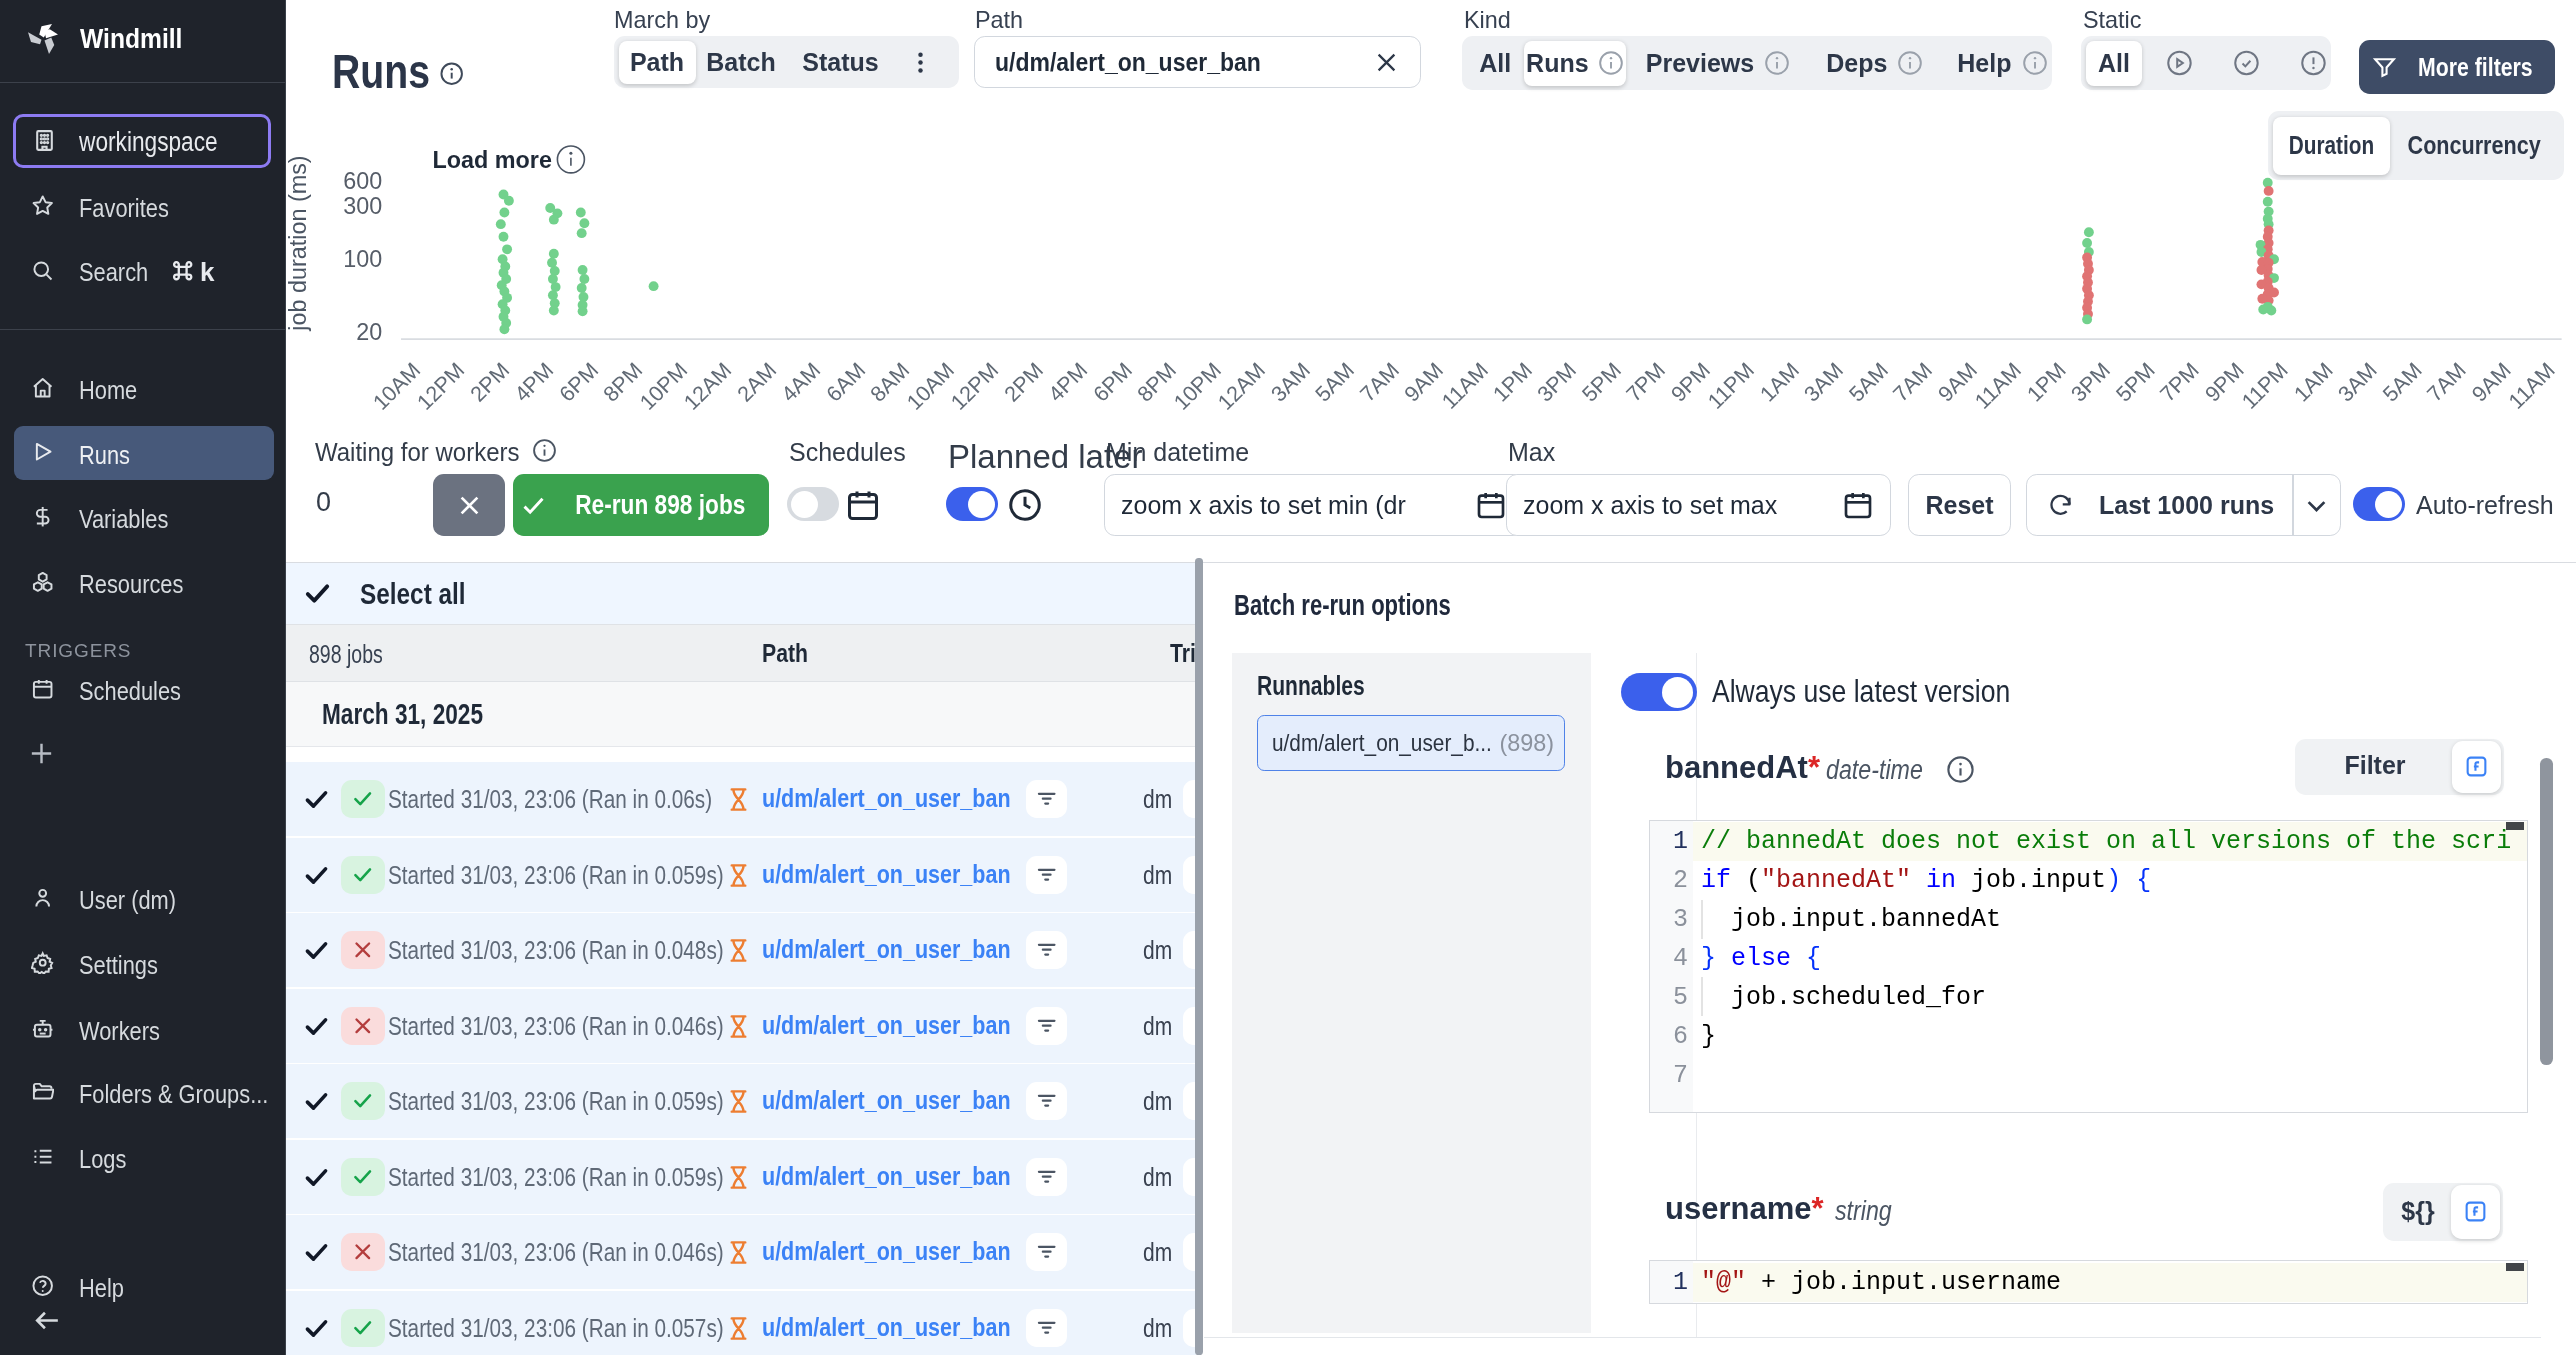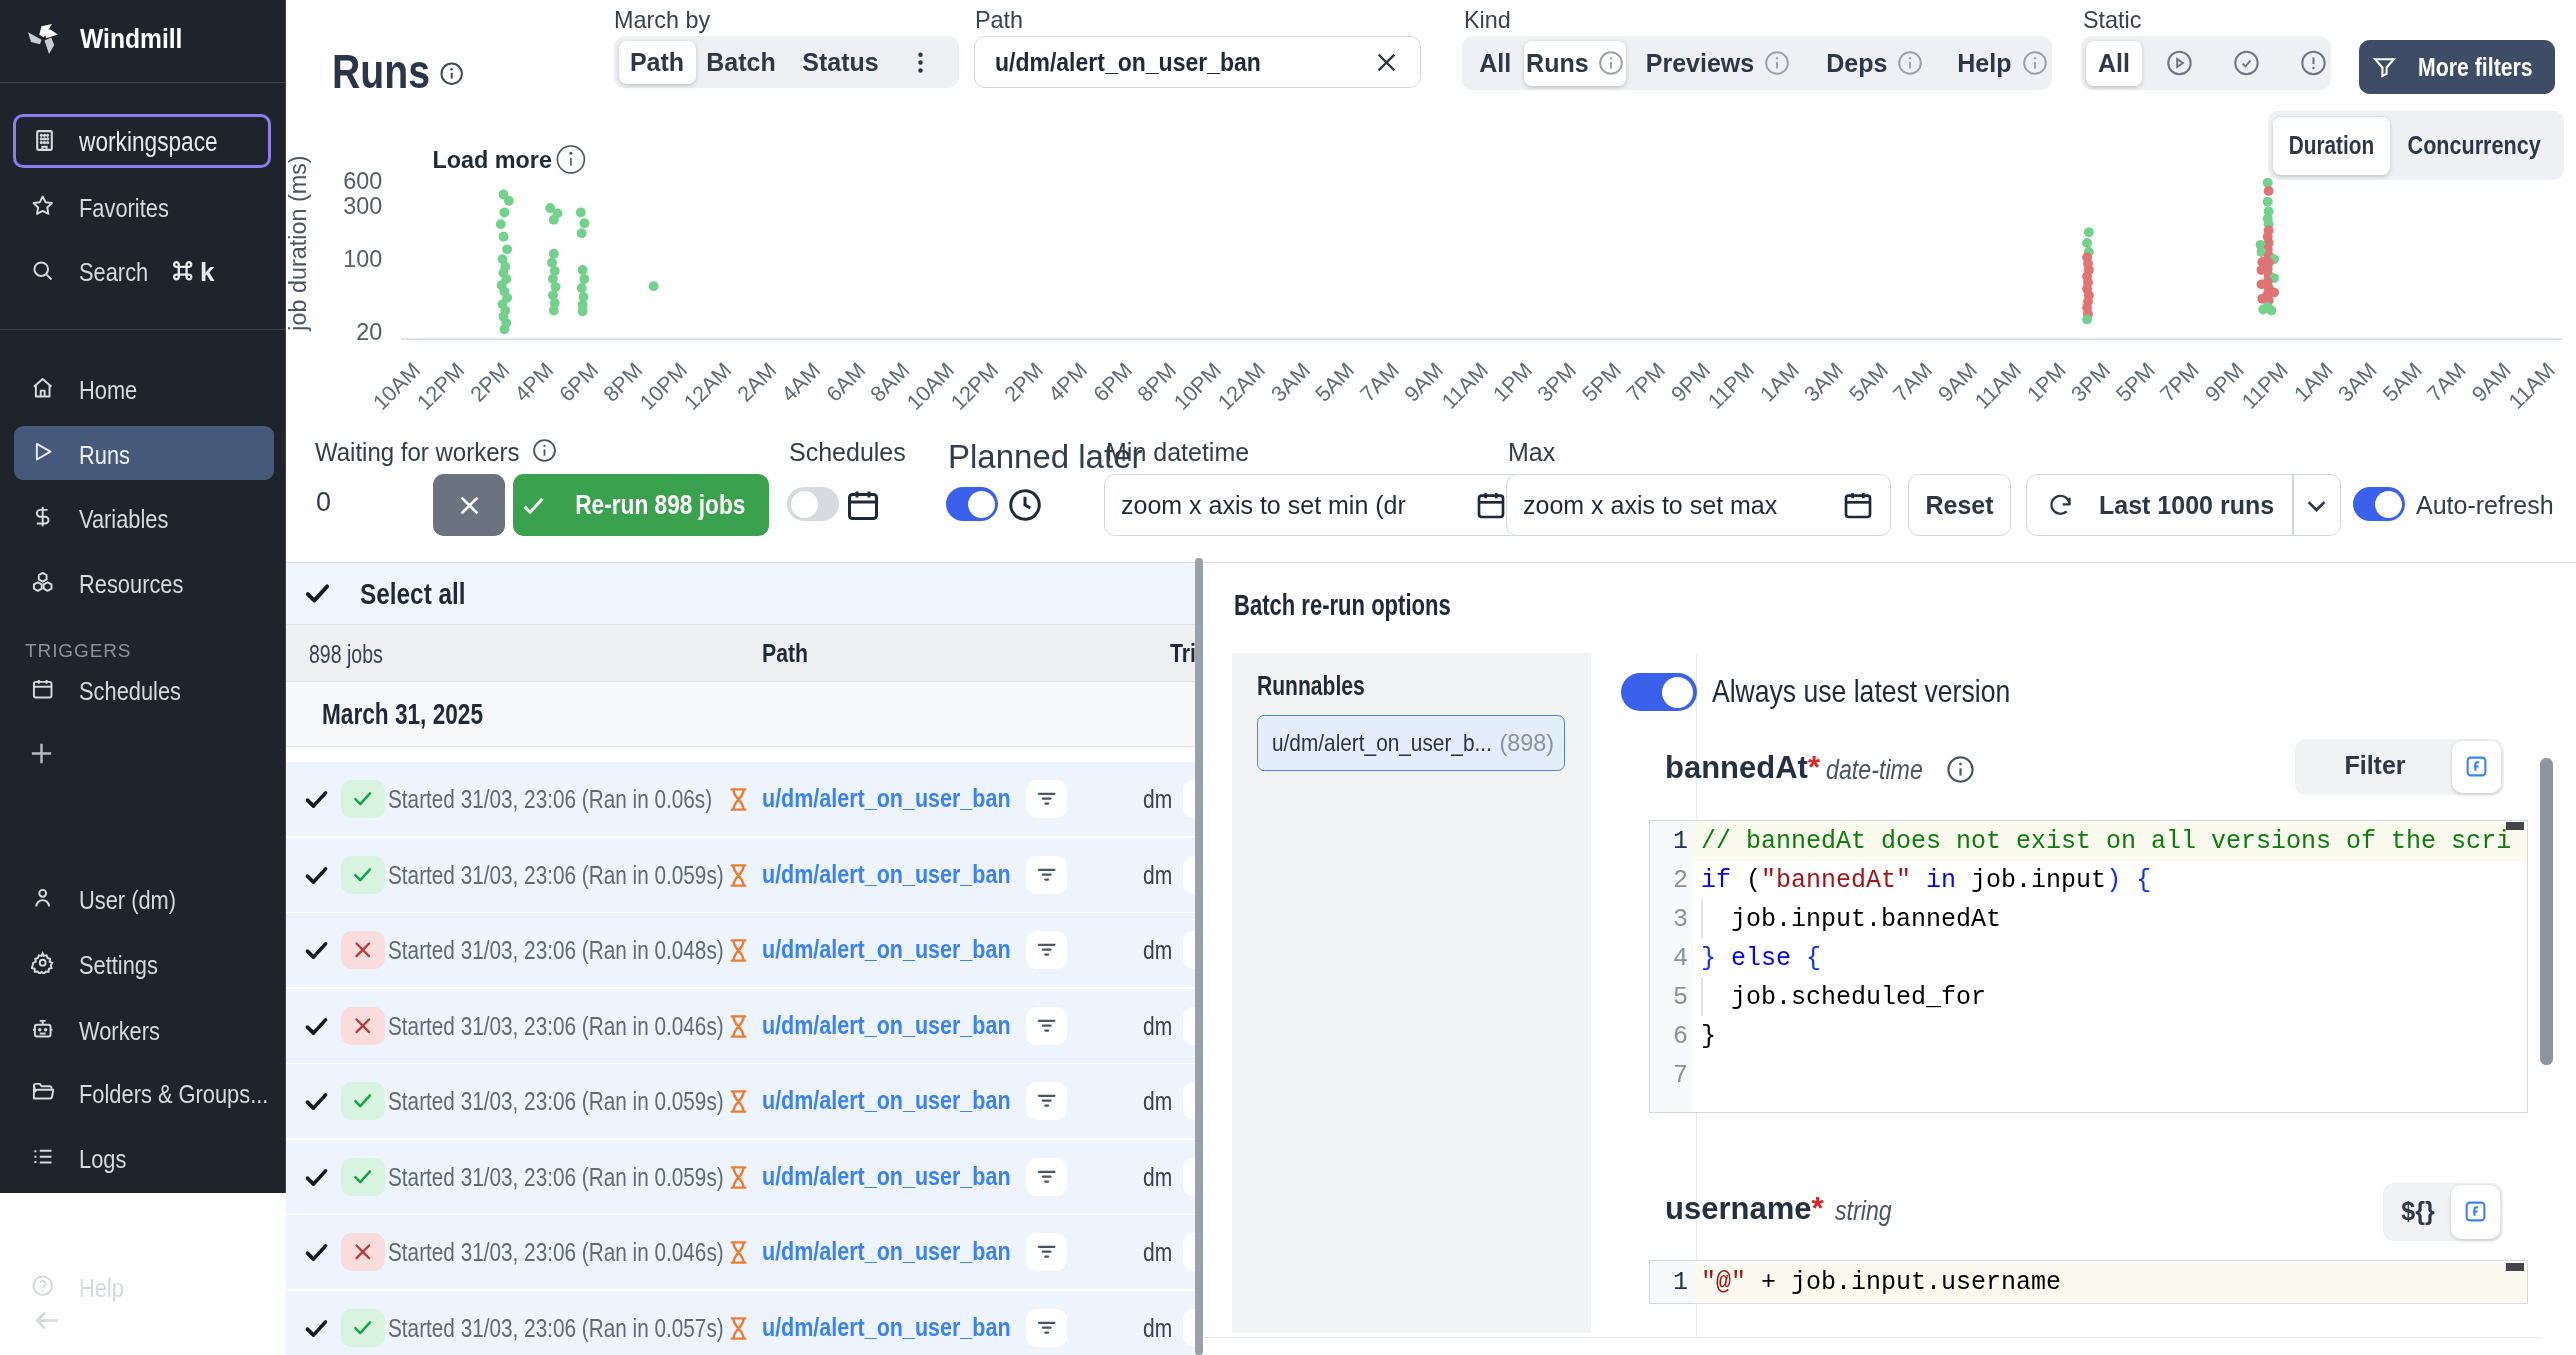--- a/index.html
+++ b/index.html
@@ -2,21 +2,21 @@
 <html style="font-size:14.4px"><head>
 <meta charset="utf-8">
 <style>
 * { margin:0; padding:0; box-sizing:border-box; }
 html,body { width:2576px; height:1355px; overflow:hidden; background:#fff;
   font-family:"Liberation Sans", sans-serif; }
 .abs { position:absolute; }
 .row { display:flex; align-items:center; }
 
 
-#sidebar { position:absolute; left:0; top:0; width:286px; height:1193px;
+#sidebar { position:absolute; left:0; top:0; width:286px; height:1355px;
   background:#1f232b; color:#d6dade; border-right:0.9px solid #3a4049; }
 .sb-ic { position:absolute; left:31px; width:23.4px; height:23.4px; }
 .sb-tx { position:absolute; left:79px; font-size:26px; color:#d6dade; white-space:nowrap; transform:scaleX(.84); transform-origin:0 0; }
 .divider { position:absolute; left:0; width:285px; height:0.9px; background:#3c414b; }
 
 
 .lbl { position:absolute; font-size:23.4px; color:#374151; }
 .tabgroup { position:absolute; background:#eef0f3; border-radius:10.8px; display:flex; align-items:center; }
 .pill { background:#fff; border-radius:8px; box-shadow:0 1.8px 4.5px rgba(0,0,0,.18); display:flex; align-items:center; justify-content:center; font-weight:bold; color:#2d3748; }
 .tabtx { font-size:25px; font-weight:bold; color:#2d3748; }

